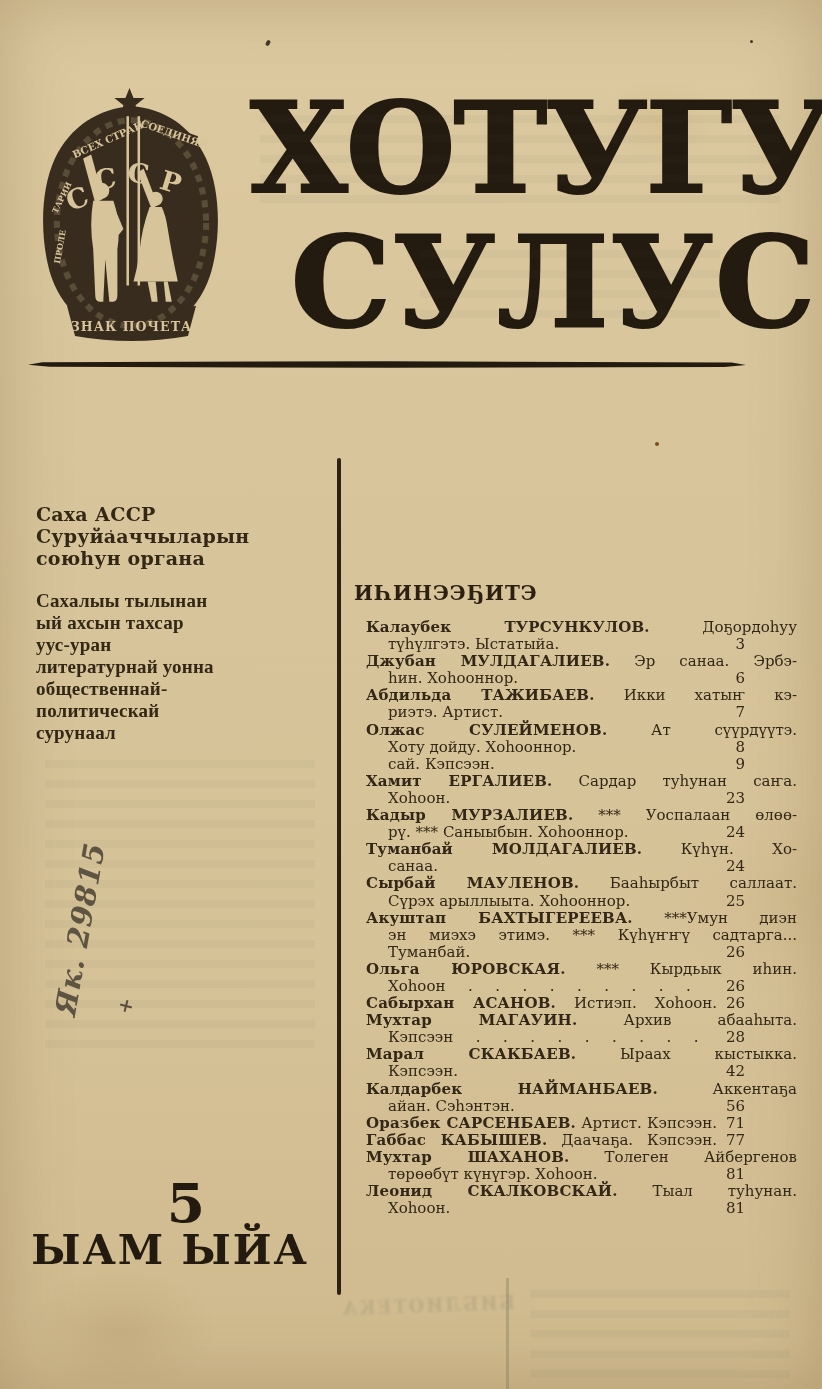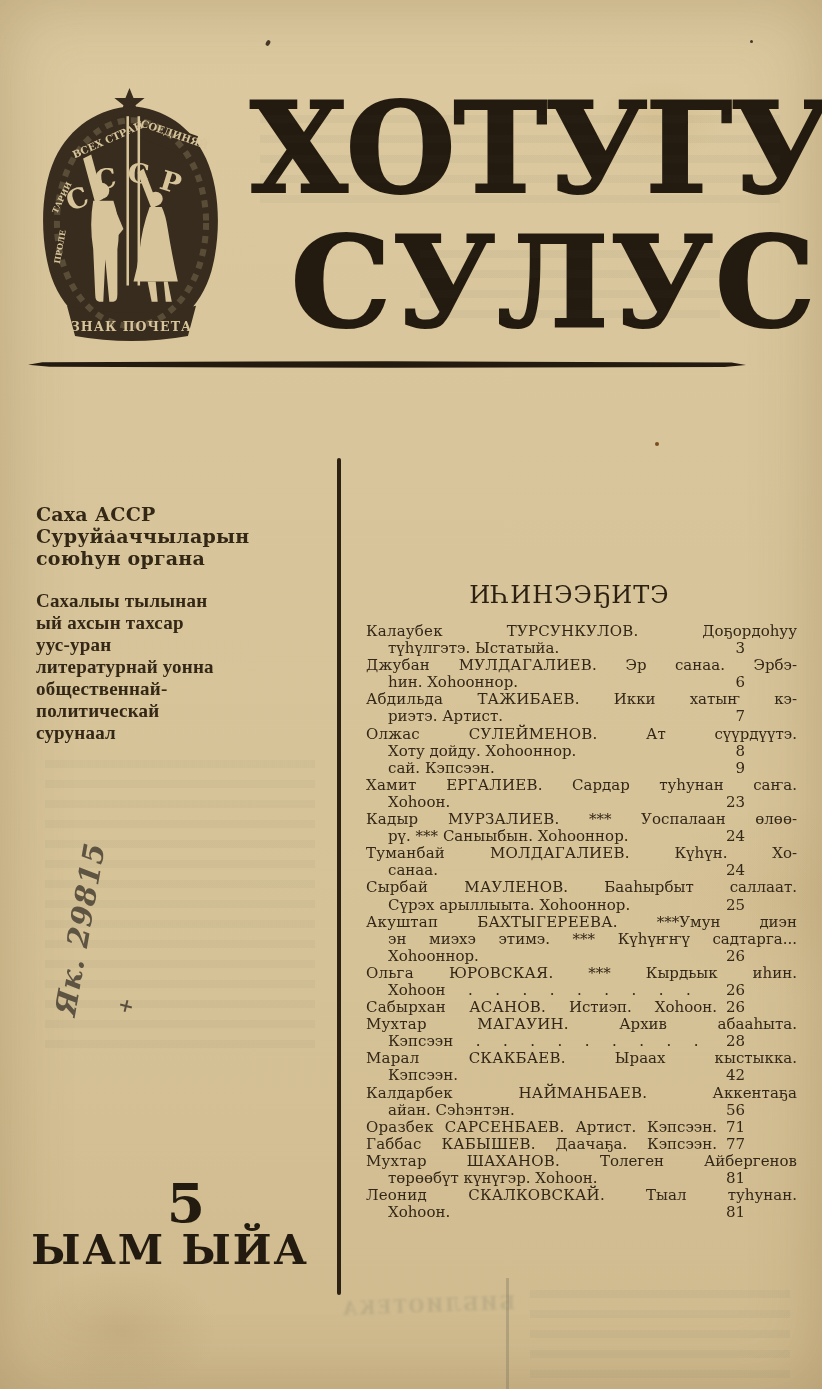--- a/index.html
+++ b/index.html
@@ -30,29 +30,29 @@
   .handwriting{position:absolute;left:-10px;top:912px;width:180px;height:34px;
     text-align:center;font-style:italic;font-size:29px;letter-spacing:1px;color:#4a4134;
     transform:rotate(-80deg);transform-origin:50% 50%;font-weight:bold;opacity:.85;}
   .issue-number{position:absolute;left:36px;top:1176px;width:300px;text-align:center;
     font-size:55px;font-weight:bold;color:#241b10;line-height:1;}
   .issue-month{position:absolute;left:20px;top:1230px;width:300px;text-align:center;
     font-size:41px;font-weight:bold;letter-spacing:2px;color:#241b10;line-height:1;white-space:nowrap;}
   .vline{position:absolute;left:337px;top:458px;width:4px;height:837px;background:#2c2113;border-radius:2px;}
   
   .toc{position:absolute;left:366px;top:581px;width:431px;}
-  .toc-header{text-align:center;font-weight:normal;font-size:24px;letter-spacing:1px;
+  .toc-header{font-weight:bold;font-size:20px;letter-spacing:1px;
     color:#2b2012;transform:translateX(-12px);margin:0 0 14px 0;}
   .toc-entries{font-size:15px;line-height:17.1px;color:#332717;}
   .toc-entry{position:relative;}
   .tl{text-align:justify;text-align-last:left;}
   .tl.full{text-align-last:justify;}
   .tl.cont{margin-left:22px;}
   .tl.single{padding-right:80px;}
-  .author{font-weight:normal;letter-spacing:.2px;margin-top:12px;}
+  .author{font-weight:bold;letter-spacing:.2px;margin-top:12px;}
   .pageno{position:absolute;right:52px;bottom:0;}
   
   .speck{position:absolute;background:#453625;border-radius:50%;}
   .cross-mark{position:absolute;left:120px;top:1000px;width:12px;height:12px;transform:rotate(14deg);opacity:.8;}
   .cross-mark i{position:absolute;background:#3a3126;display:block;}
   .cross-mark i.v{left:5px;top:0;width:2px;height:12px;}
   .cross-mark i.h{left:0;top:5px;width:12px;height:2px;}
   .ghost{position:absolute;opacity:.05;background:repeating-linear-gradient(
       to bottom, rgba(70,80,70,.9) 0 8px, rgba(70,80,70,0) 8px 20px);}
   .bleed-stamp{position:absolute;left:345px;top:1295px;width:170px;
@@ -176,21 +176,21 @@
           <span class="pageno">24</span>
         </div>
         <div class="toc-entry">
           <div class="tl first full"><b class="author">Сырбай МАУЛЕНОВ.</b> Бааһырбыт саллаат.</div>
           <div class="tl cont">Сүрэх арыллыыта. Хоһооннор.</div>
           <span class="pageno">25</span>
         </div>
         <div class="toc-entry">
           <div class="tl first full"><b class="author">Акуштап БАХТЫГЕРЕЕВА.</b> ***Умун диэн</div>
           <div class="tl cont full">эн миэхэ этимэ. *** Күһүҥҥү садтарга...</div>
-          <div class="tl cont">Хоһооннор.</div>
+          <div class="tl cont">Туманбай.</div>
           <span class="pageno">26</span>
         </div>
         <div class="toc-entry">
           <div class="tl first full"><b class="author">Ольга ЮРОВСКАЯ.</b> *** Кырдьык иһин.</div>
           <div class="tl cont">Хоһоон   .   .   .   .   .   .   .   .   .</div>
           <span class="pageno">26</span>
         </div>
         <div class="toc-entry">
           <div class="tl first full single"><b class="author">Сабырхан АСАНОВ.</b> Истиэп. Хоһоон.</div>
           <span class="pageno">26</span>

